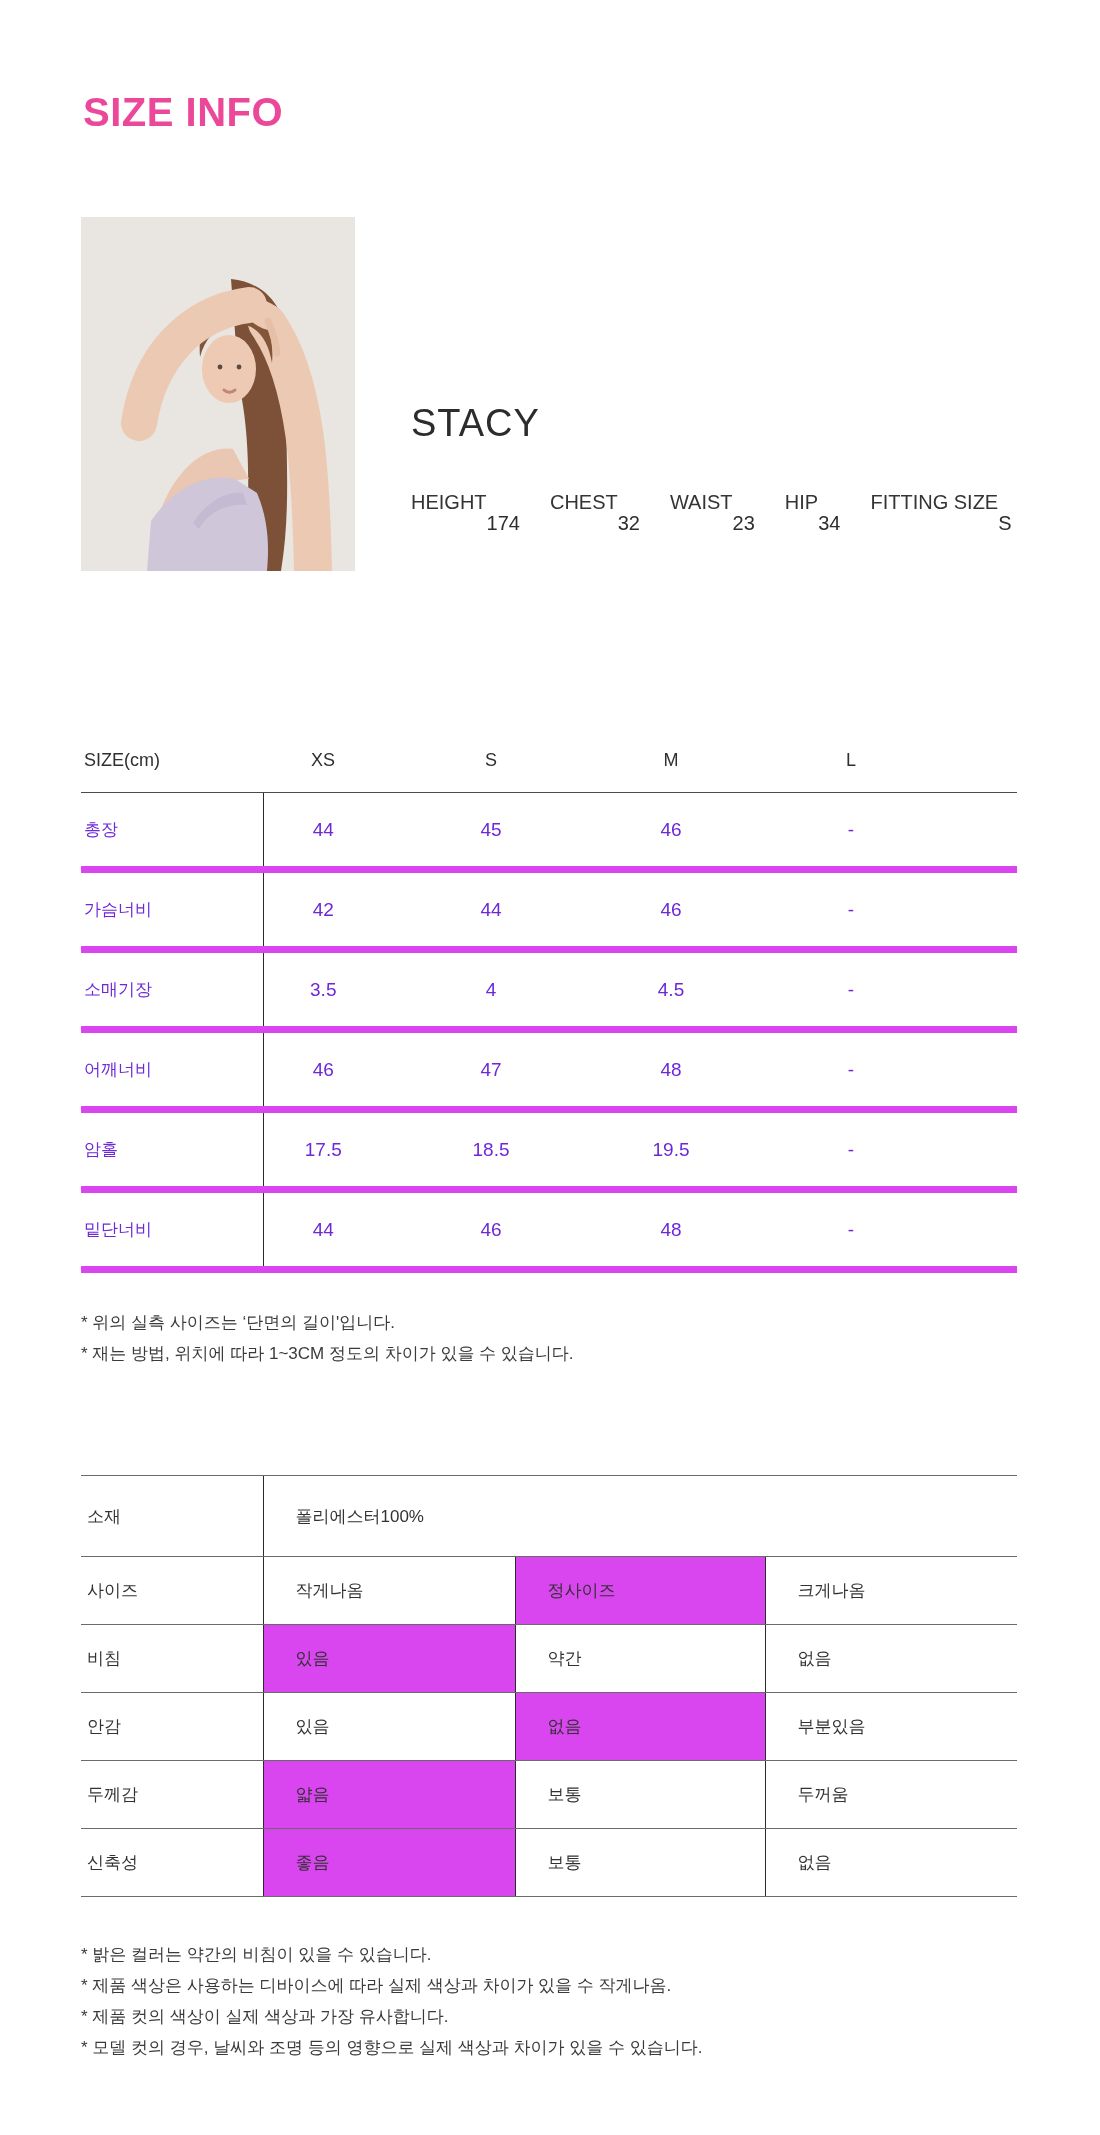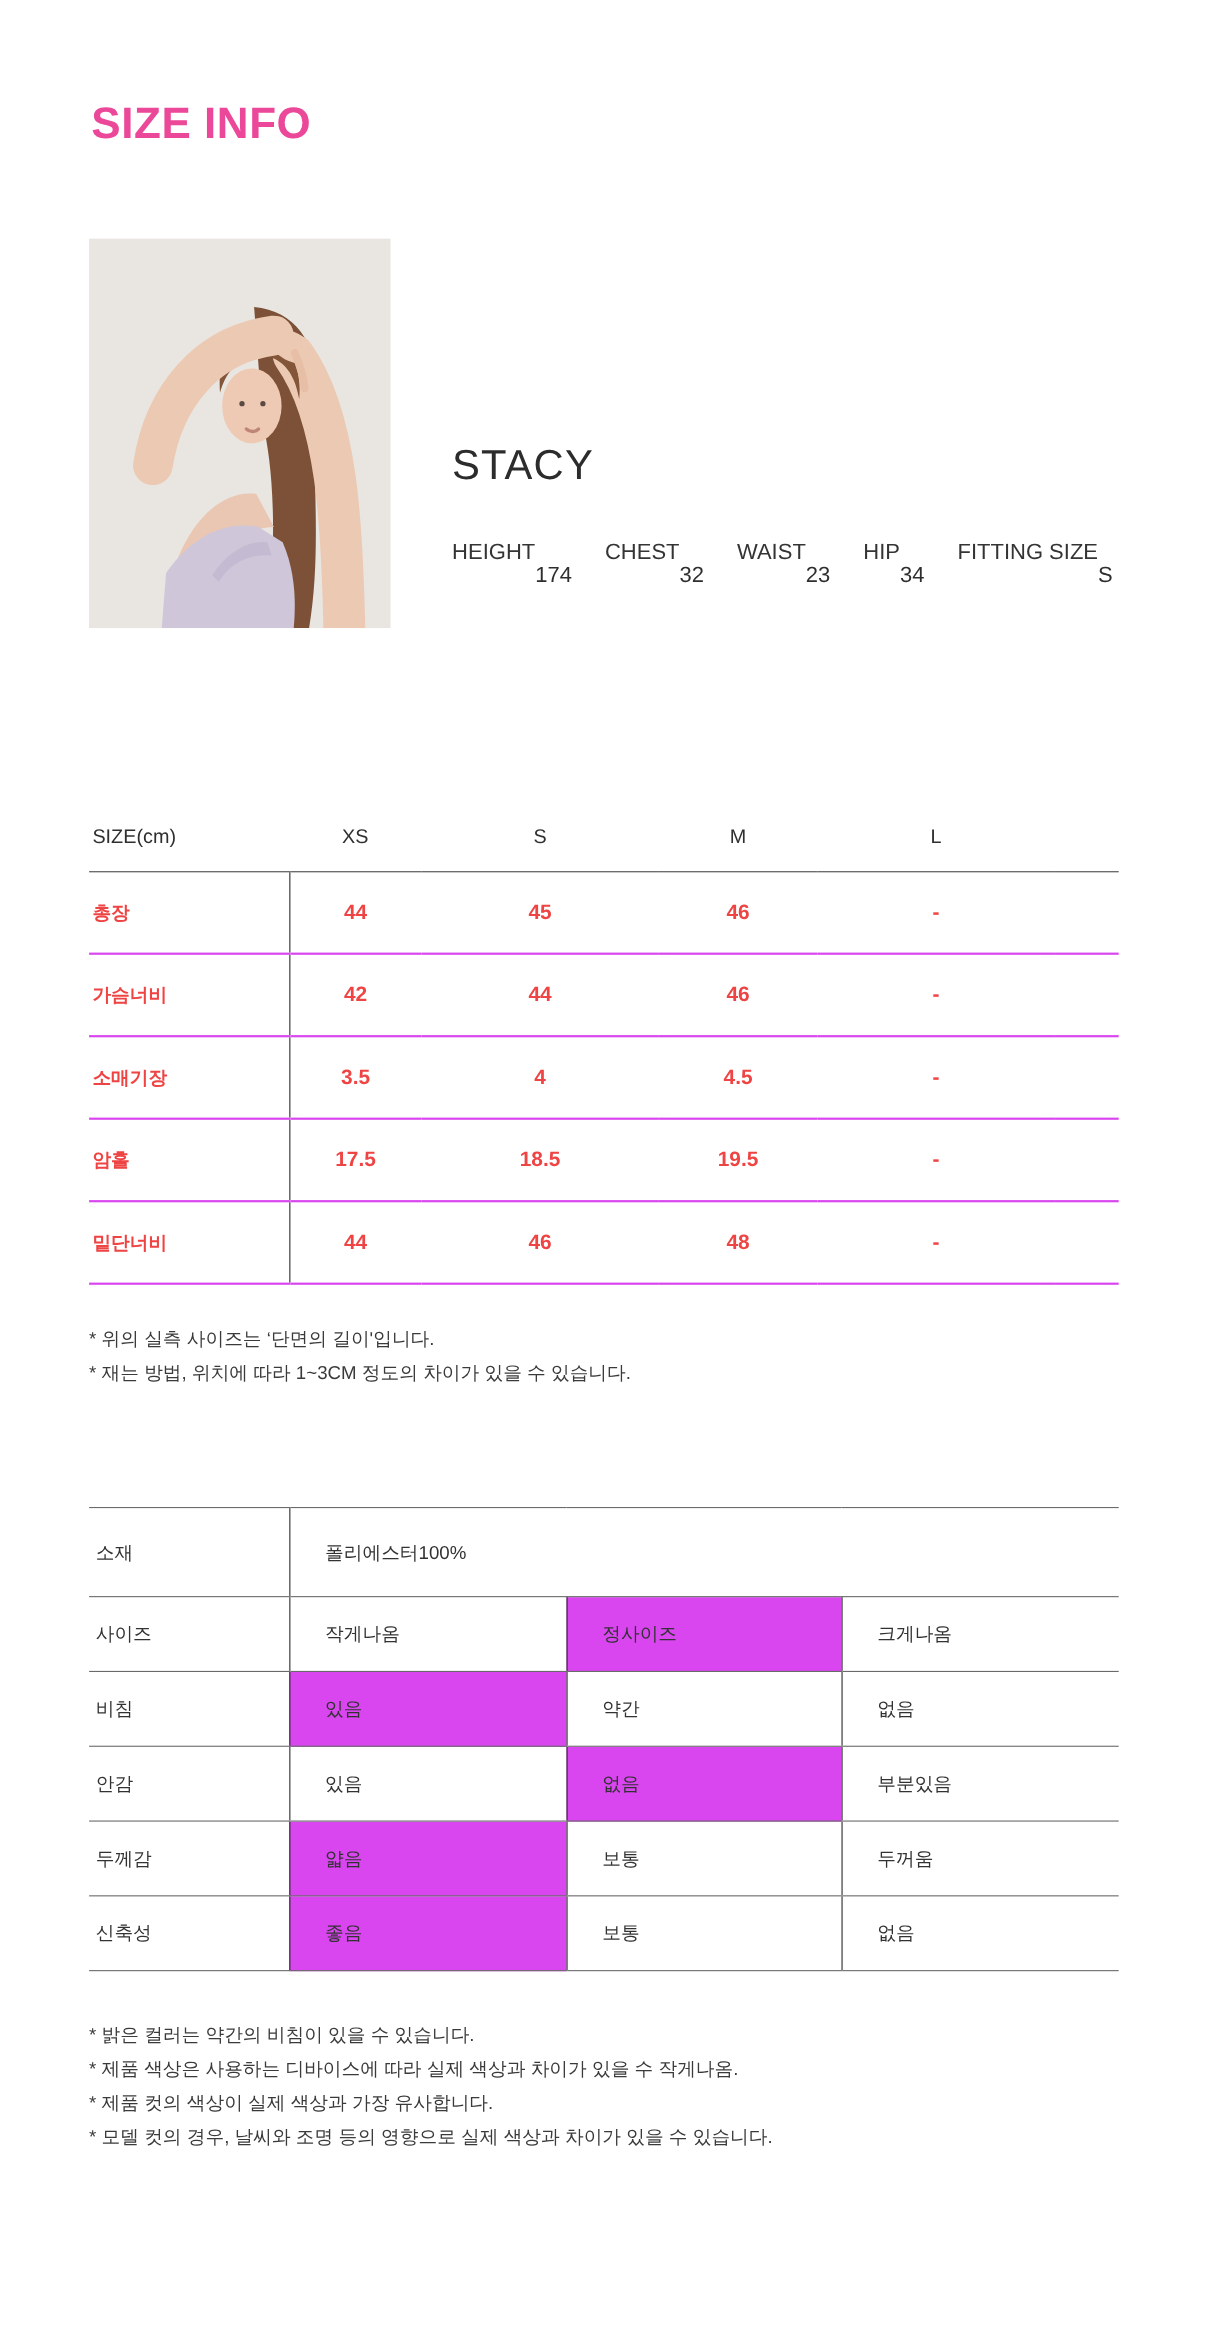--- a/index.html
+++ b/index.html
@@ -29,22 +29,22 @@
 
   
   table { border-collapse:collapse; table-layout:fixed; }
   .size-table { width:936px; margin-top:158px; }
   .size-table th {
     font-weight:400; font-size:18px; color:#2f2f2f; height:63px;
     border-bottom:1px solid #4a4a4a; text-align:center; vertical-align:middle; padding:0;
   }
   .size-table th.hlabel { text-align:left; padding-left:3px; }
   .size-table td {
-    height:73px; border-bottom:2px solid #d946ef; font-size:19px;
-    text-align:center; vertical-align:middle; color:#ef4444; padding:0;font-weight:bold;
+    height:73px; border-bottom:7px solid #d946ef; font-size:19px;
+    text-align:center; vertical-align:middle; color:#6d28d9; padding:0;
   }
   .size-table td.rlabel {
     text-align:left; padding-left:3px; font-size:17px;
     border-right:1px solid #2b2b2b;
   }
 
   .notes { margin-top:34px; font-size:17px; line-height:31px; color:#3a3a3a; }
   .notes div { white-space:nowrap; }
 
   
@@ -161,20 +161,28 @@
         <td>44</td>
         <td>46</td>
         <td>-</td>
         <td></td>
       </tr>
       <tr>
         <td class="rlabel">소매기장</td>
         <td>3.5</td>
         <td>4</td>
         <td>4.5</td>
+        <td>-</td>
+        <td></td>
+      </tr>
+      <tr>
+        <td class="rlabel">어깨너비</td>
+        <td>46</td>
+        <td>47</td>
+        <td>48</td>
         <td>-</td>
         <td></td>
       </tr>
       <tr>
         <td class="rlabel">암홀</td>
         <td>17.5</td>
         <td>18.5</td>
         <td>19.5</td>
         <td>-</td>
         <td></td>

